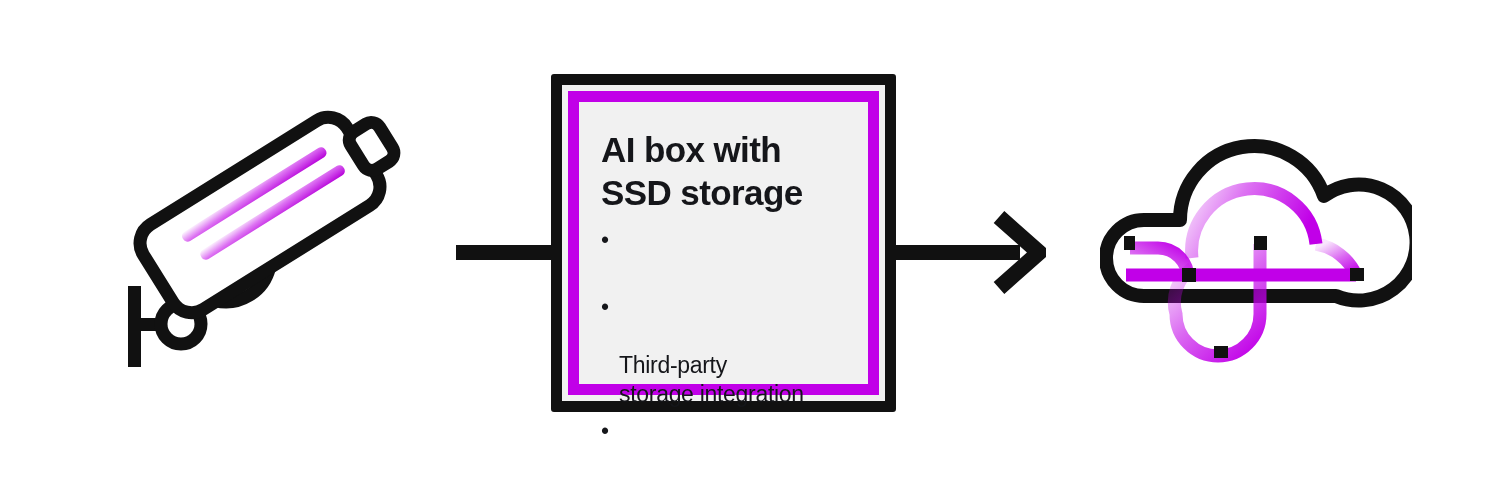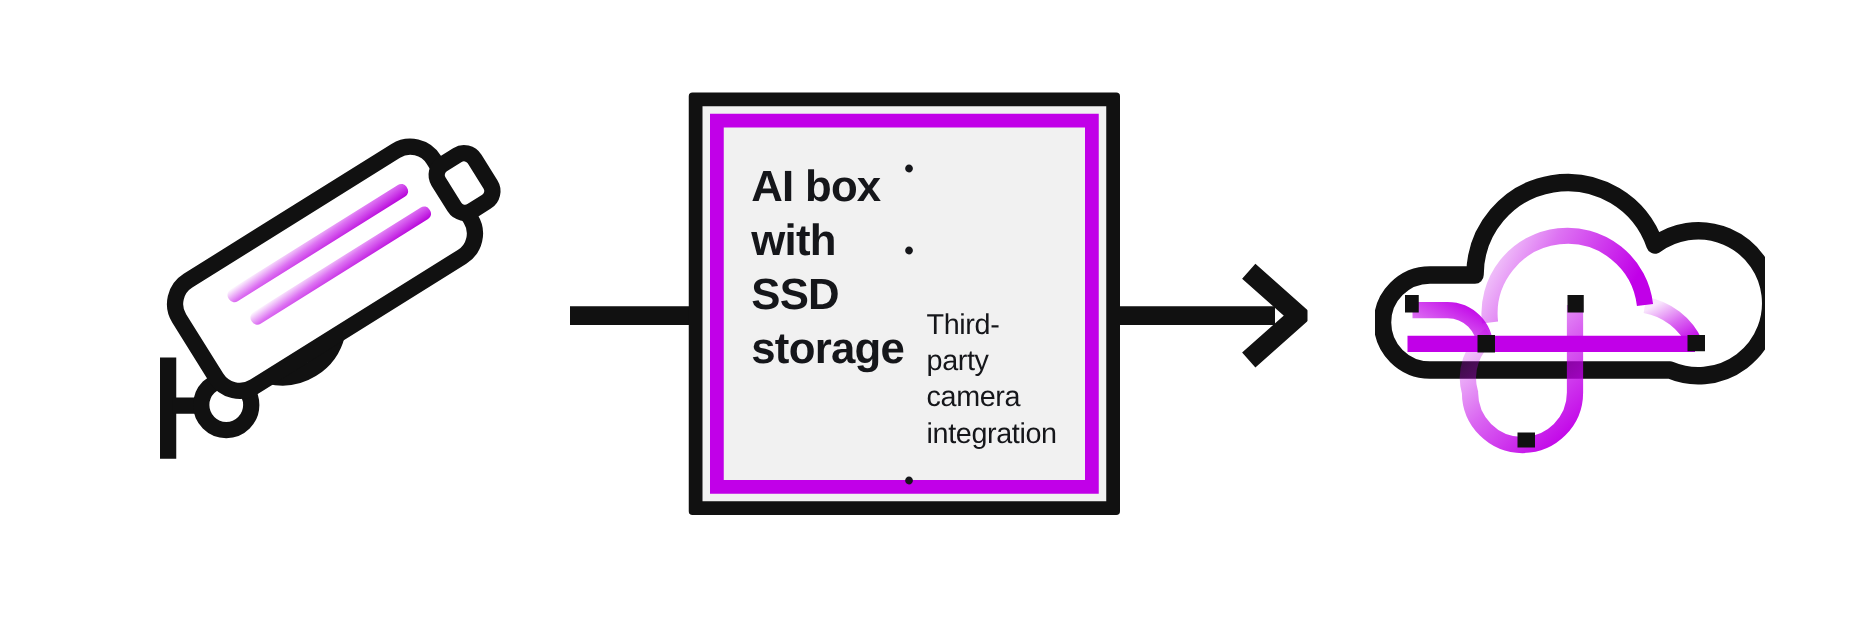--- a/index.html
+++ b/index.html
@@ -60,21 +60,21 @@
     padding: 6px;
   }
   #ai-box-inner {
     box-sizing: border-box;
     width: 100%;
     height: 100%;
     border: 11px solid #c100e8;
     background: #f1f1f1;
     padding: 18px 22px 10px 22px;
     display: flex;
-    flex-direction: row;
+    flex-direction: column;
     justify-content: flex-start;
   }
   #ai-box-title {
     font-size: 35px;
     font-weight: bold;
     line-height: 1.23;
     color: #15161a;
     letter-spacing: -0.6px;
     margin: 8px 0 12px 0;
     white-space: pre-line;
@@ -160,21 +160,21 @@
     <div id="ai-box-inner">
       <div id="ai-box-title">AI box with
 SSD storage</div>
       <ul id="ai-box-list">
         <li>
           <span class="bullet-dot">•</span>
         </li>
         <li>
           <span class="bullet-dot">•</span>
           <span>Third-party
-camera integration</span>
+storage integration</span>
         </li>
         <li>
           <span class="bullet-dot">•</span>
           
         </li>
       </ul>
     </div>
   </div>
 
   <div id="arrow-right">

